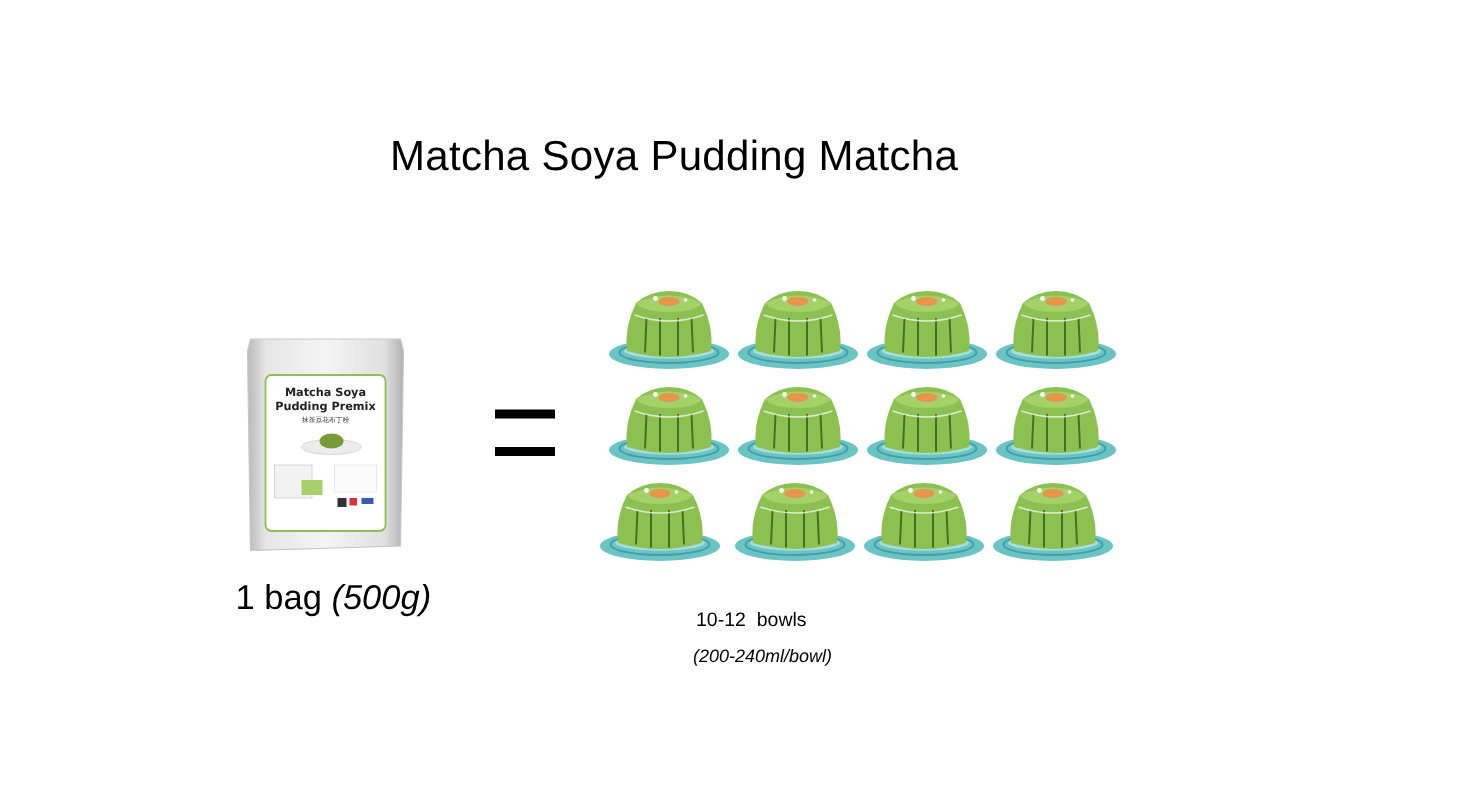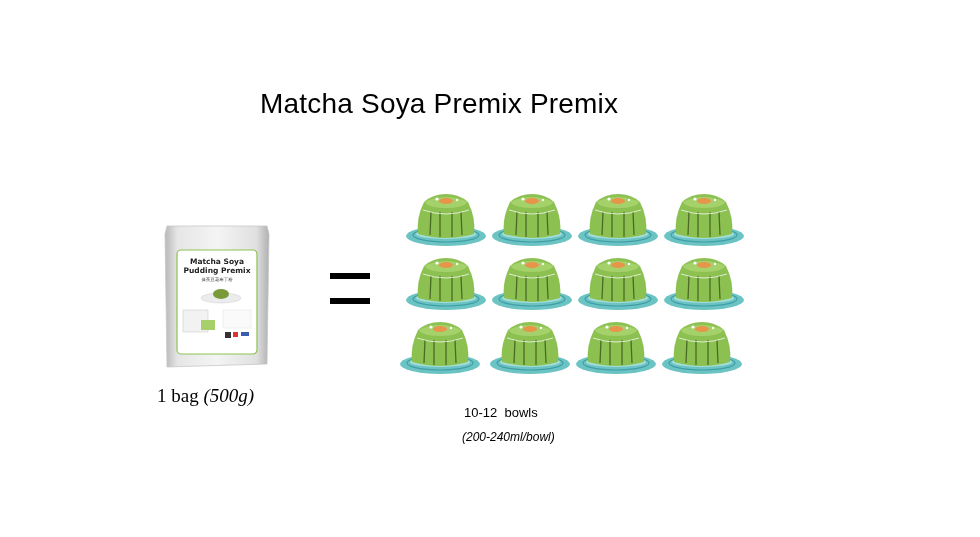--- a/index.html
+++ b/index.html
@@ -3,29 +3,29 @@
 <meta charset="utf-8">
 <style>
   html, body { margin:0; padding:0; background:#ffffff; }
   body { width:980px; height:537px; position:relative; overflow:hidden; font-family:"Liberation Sans", sans-serif; color:#000; }
   .title { position:absolute; left:260px; top:88px; font-size:28px; font-weight:normal; letter-spacing:0.2px; }
   .bag { position:absolute; left:163px; top:224px; width:108px; height:145px; }
   .eq { position:absolute; left:330px; top:270px; width:40px; height:36px; }
   .eq div { position:absolute; left:0; width:40px; height:6px; background:#000; }
   .grid { position:absolute; left:403px; top:188px; width:345px; height:190px; }
   .pud { position:absolute; width:86px; height:60px; }
-  .label-bag { position:absolute; left:157px; top:385px; font-size:19px;font-family:Liberation Serif, serif; }
+  .label-bag { position:absolute; left:157px; top:385px; font-size:23px; }
   .label-bag i { font-style:italic; }
   .label-bowls { position:absolute; left:464px; top:405px; font-size:13px; }
   .label-ml { position:absolute; left:462px; top:430px; font-size:12px; font-style:italic; }
 </style>
 </head>
 <body>
 
-<div class="title">Matcha Soya Premix Premix</div>
+<div class="title">Matcha Soya Pudding Matcha</div>
 
 <svg class="bag" viewBox="0 0 108 145">
   <defs>
     <linearGradient id="bagg" x1="0" x2="1" y1="0" y2="0">
       <stop offset="0" stop-color="#b8b8b8"></stop>
       <stop offset="0.12" stop-color="#e6e6e6"></stop>
       <stop offset="0.5" stop-color="#f4f4f4"></stop>
       <stop offset="0.88" stop-color="#e0e0e0"></stop>
       <stop offset="1" stop-color="#b0b0b0"></stop>
     </linearGradient>

